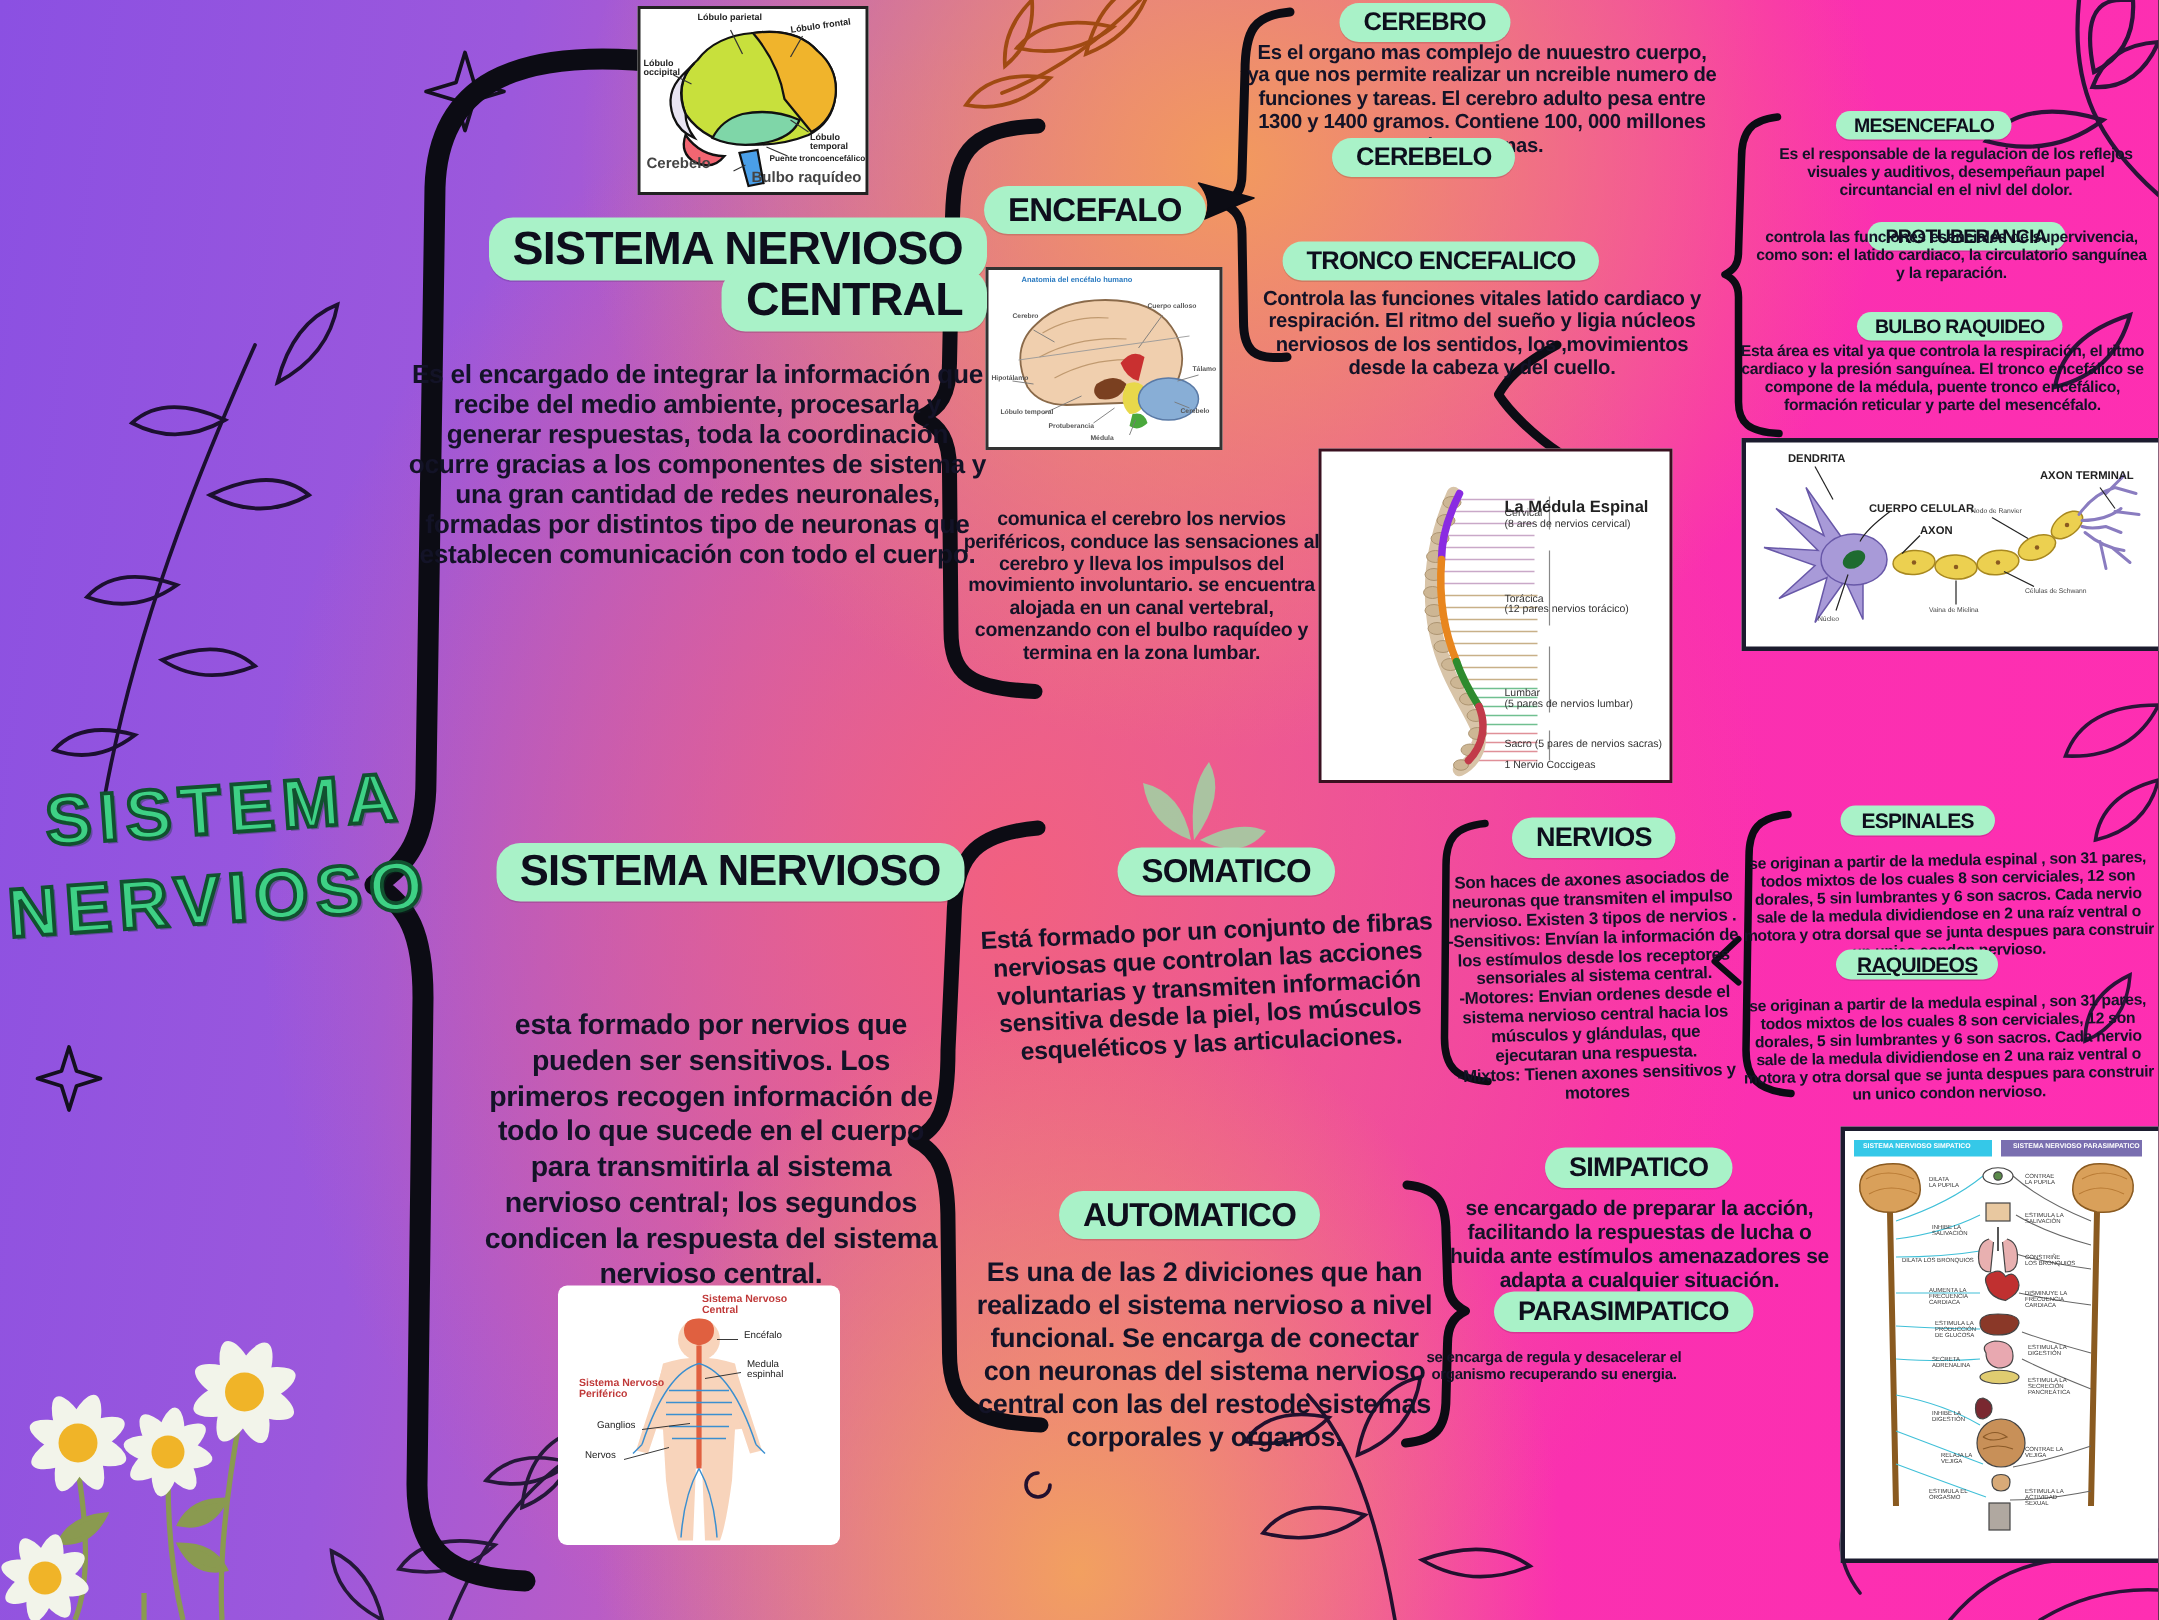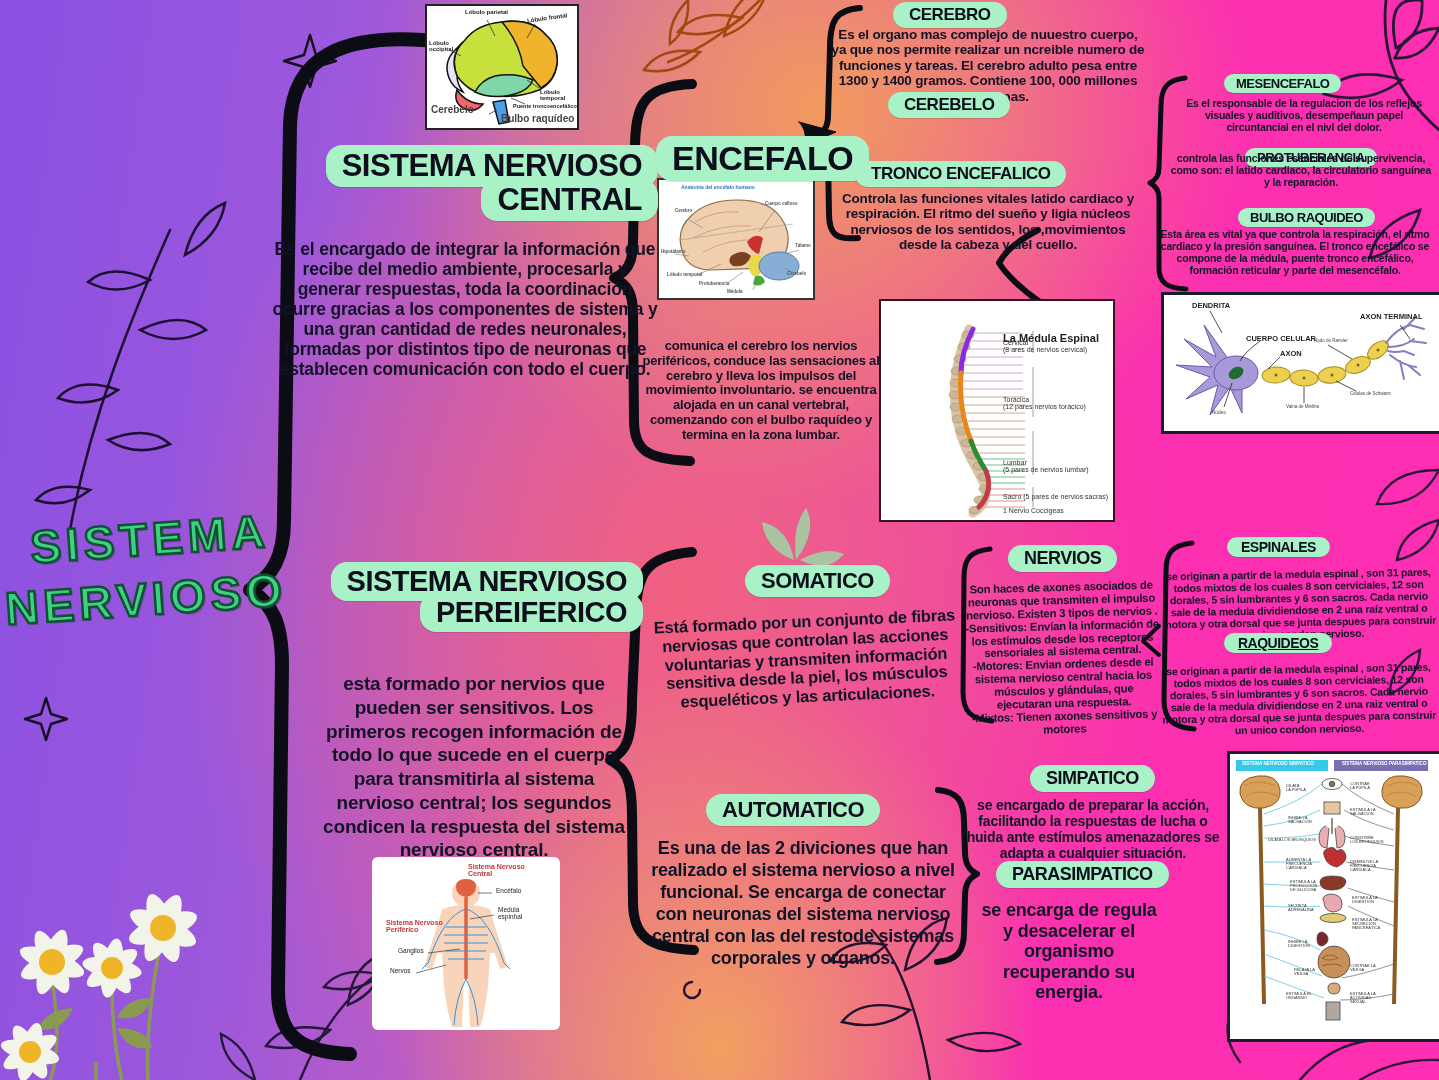--- a/index.html
+++ b/index.html
@@ -149,21 +149,21 @@
 
   <div class="bigtitle" style="left:30px;top:512px;font-size:46px;transform:rotate(-4deg);">SISTEMA</div>
   <div class="bigtitle" style="left:5px;top:572px;font-size:46px;transform:rotate(-4deg);">NERVIOSO</div>
 
   <div class="stack" style="left:308px;top:145px;width:350px;">
     <span class="pill" style="font-size:31px;">SISTEMA NERVIOSO</span>
     <span class="pill" style="font-size:31px;">CENTRAL</span>
   </div>
   <div class="desc" style="left:272px;top:240px;width:386px;font-size:17.5px;">Es el encargado de integrar la información que recibe del medio ambiente, procesarla y generar respuestas, toda la coordinación ocurre gracias a los componentes de sistema y una gran cantidad de redes neuronales, formadas por distintos tipo de neuronas que establecen comunicación  con todo el cuerpo.</div>
 
-  <div class="pill" style="left:656px;top:136px;font-size:34px;">ENCEFALO</div>
+  <div class="pill" style="left:656px;top:124px;font-size:22px;">ENCEFALO</div>
 
   <div class="pill" style="left:893px;top:2px;font-size:17px;">CEREBRO</div>
   <div class="desc" style="left:831px;top:27px;width:314px;font-size:13.5px;">Es el organo mas complejo de nuuestro cuerpo, ya que nos permite realizar un ncreible numero de funciones y tareas. El cerebro adulto pesa entre 1300 y 1400 gramos. Contiene 100, 000 millones de neuronas.</div>
 
   <div class="pill" style="left:888px;top:92px;font-size:17px;">CEREBELO</div>
 
   <div class="pill" style="left:855px;top:161px;font-size:17px;">TRONCO ENCEFALICO</div>
   <div class="desc" style="left:831px;top:191px;width:314px;font-size:13.5px;">Controla las funciones vitales latido cardiaco y respiración. El ritmo del sueño y ligia núcleos nerviosos de los sentidos, los ,movimientos desde la cabeza y del cuello.</div>
 
   <div class="pill" style="left:1224px;top:74px;font-size:13px;padding:2px 12px;">MESENCEFALO</div>
@@ -172,21 +172,20 @@
   <div class="pill" style="left:1245px;top:148px;font-size:13px;padding:2px 12px;">PROTUBERANCIA</div>
   <div class="desc" style="left:1170px;top:153px;width:262px;font-size:10.5px;">controla las funciones esenciales de supervivencia, como son: el latido cardiaco, la circulatorio sanguínea y la reparación.</div>
 
   <div class="pill" style="left:1238px;top:208px;font-size:13px;padding:2px 12px;">BULBO RAQUIDEO</div>
   <div class="desc" style="left:1155px;top:229px;width:280px;font-size:10.5px;">Esta área es vital ya que controla la respiración, el ritmo cardiaco y la presión sanguínea. El tronco encefálico se compone de la médula, puente tronco encefálico, formación reticular y parte del mesencéfalo.</div>
 
   <div class="desc" style="left:641px;top:339px;width:240px;font-size:13px;">comunica el cerebro los nervios periféricos, conduce las sensaciones al cerebro y lleva los impulsos del movimiento involuntario. se encuentra alojada en un canal vertebral, comenzando con el bulbo raquídeo y termina en la zona lumbar.</div>
 
   <div class="stack" style="left:303px;top:562px;width:340px;">
     <span class="pill" style="font-size:29px;">SISTEMA NERVIOSO</span>
-    <span class="pill" style="font-size:29px;">PEREIFERICO</span>
   </div>
   <div class="desc" style="left:313px;top:672px;width:322px;font-size:19px;line-height:1.25;">esta formado por nervios que pueden ser sensitivos. Los primeros recogen  información de todo lo que sucede en el cuerpo para transmitirla al sistema nervioso central; los segundos condicen la respuesta del sistema nervioso central.</div>
 
   <div class="pill" style="left:745px;top:565px;font-size:22px;">SOMATICO</div>
   <div class="desc" style="left:648px;top:612px;width:316px;font-size:16.5px;transform:rotate(-2.5deg);">Está formado por un conjunto de fibras nerviosas que controlan las acciones voluntarias y transmiten información sensitiva desde la piel, los músculos esqueléticos y las articulaciones.</div>
 
   <div class="pill" style="left:1008px;top:545px;font-size:18px;">NERVIOS</div>
   <div class="desc" style="left:966px;top:581px;width:194px;font-size:11.3px;transform:rotate(-1.5deg);">Son  haces de axones asociados de neuronas que transmiten el impulso nervioso. Existen 3 tipos de nervios .
 -Sensitivos: Envían la información de los estímulos desde los receptores sensoriales al sistema central.
 -Motores: Envian ordenes desde el sistema nervioso central hacia los músculos y glándulas, que ejecutaran una respuesta.
@@ -198,21 +197,21 @@
   <div class="pill" style="left:1224px;top:633px;font-size:14px;padding:2px 14px;text-decoration:underline;">RAQUIDEOS</div>
   <div class="desc" style="left:1162px;top:664px;width:274px;font-size:10.5px;transform:rotate(-1deg);">se originan a partir  de la medula espinal , son 31 pares, todos mixtos de los cuales 8 son cerviciales, 12 son dorales, 5 sin lumbrantes y 6 son sacros. Cada nervio sale de la medula dividiendose en 2  una raiz ventral o motora y otra  dorsal que se junta despues para construir un unico condon nervioso.</div>
 
   <div class="pill" style="left:706px;top:794px;font-size:22px;">AUTOMATICO</div>
   <div class="desc" style="left:645px;top:838px;width:316px;font-size:18px;line-height:1.22;">Es una de las 2 diviciones que han realizado el sistema nervioso a nivel funcional. Se encarga de conectar con neuronas del sistema nervioso central con las del restode  sistemas corporales y organos.</div>
 
   <div class="pill" style="left:1030px;top:765px;font-size:18px;">SIMPATICO</div>
   <div class="desc" style="left:966px;top:798px;width:254px;font-size:14px;">se encargado de preparar la acción, facilitando la respuestas de lucha o huida ante estímulos amenazadores se adapta a cualquier situación.</div>
 
   <div class="pill" style="left:996px;top:861px;font-size:18px;">PARASIMPATICO</div>
-  <div class="desc" style="left:977px;top:900px;width:184px;font-size:18px;text-align:center;">se encarga de regula y desacelerar el organismo recuperando su energia.</div>
+  <div class="desc" style="left:944px;top:900px;width:184px;font-size:10px;text-align:center;">se encarga de regula y desacelerar el organismo recuperando su energia.</div>
 
   <div class="card" style="left:425px;top:4px;width:150px;height:122px;border:2px solid #222;">
     <svg width="150" height="122" viewBox="0 0 150 122">
       <g stroke="#111" stroke-width="1.5">
         <path d="M30 70 Q 22 48 38 34 Q 50 18 75 16 Q 104 12 118 28 Q 132 40 130 58 Q 128 76 112 84 Q 92 92 70 90 Q 44 90 30 70 Z" fill="#c8e03c"></path>
         <path d="M75 16 Q 104 12 118 28 Q 132 40 130 58 Q 128 74 114 82 L 96 60 Q 92 36 75 16 Z" fill="#f0b42c"></path>
         <path d="M30 70 Q 22 50 36 36 L 28 44 Q 16 56 22 72 Q 26 82 36 86 Q 30 78 30 70 Z" fill="#e8e4f2"></path>
         <path d="M48 86 Q 66 94 88 88 Q 102 84 106 74 Q 88 66 68 70 Q 54 74 48 86 Z" fill="#7fd6a8"></path>
         <path d="M30 84 Q 40 98 56 98 Q 48 108 36 102 Q 26 96 30 84 Z" fill="#f26672"></path>
         <path d="M66 96 L 72 118 L 82 116 L 78 94 Z" fill="#4a9fe8"></path>

